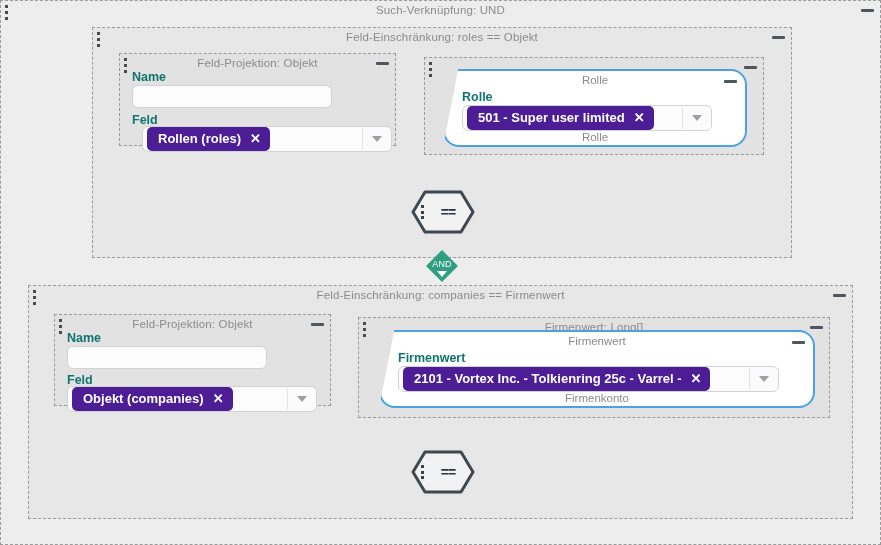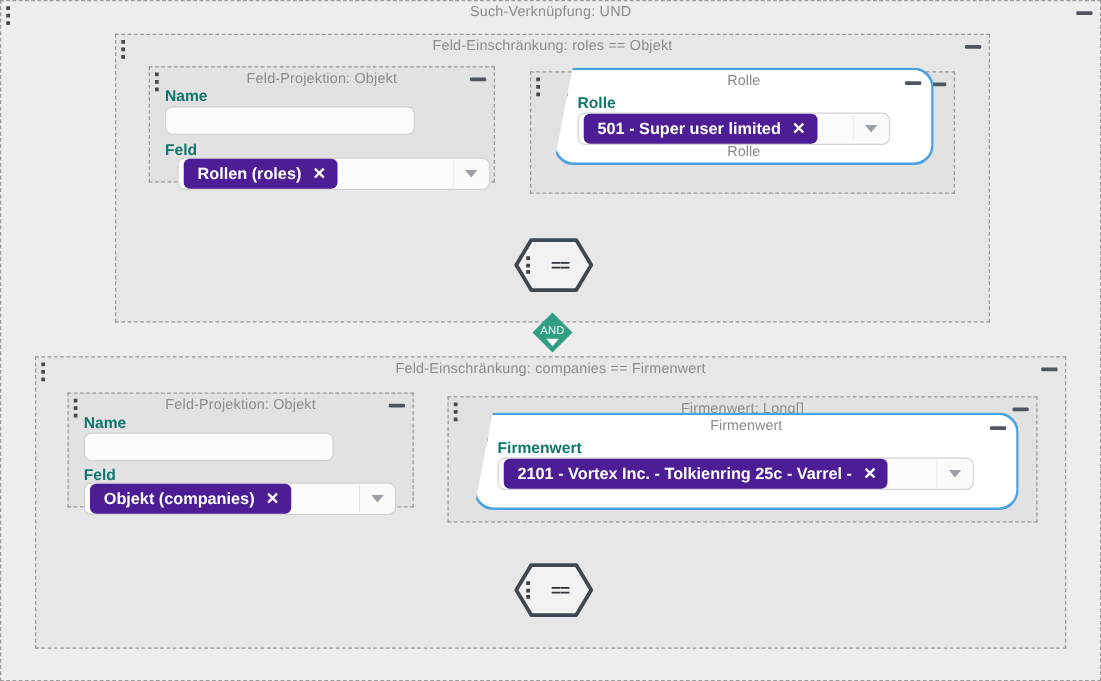--- a/index.html
+++ b/index.html
@@ -255,21 +255,21 @@
 
   <div class="panel lvl2" style="left:424px;top:57px;width:340px;height:98px;">
     <div class="grip">
         <i></i>
         <i></i>
         <i></i>
       </div>
     <div class="minus"></div>
   </div>
 
-  <div class="bluebox" style="left:443px;top:54px;width:304px;height:78px;
+  <div class="bluebox" style="left:443px;top:69px;width:304px;height:78px;
         clip-path:polygon(0% 100%, 5% 0%, 100% 0%, 100% 100%);">
     <div class="bb-title">Rolle</div>
     <div class="grip" style="left:6px;top:6px;">
         <i></i>
         <i></i>
         <i></i>
       </div>
     <div class="minus" style="right:8px;top:9px;"></div>
 
     <div class="flabel" style="left:17px;top:19px;">Rolle</div>
@@ -361,20 +361,21 @@
     <div class="flabel" style="left:17px;top:19px;">Firmenwert</div>
 
     <div class="selectbox" style="left:17px;top:34px;width:381px;height:26px;">
       <div class="chip">
         <span>2101 - Vortex Inc. - Tolkienring 25c - Varrel -</span>
         <span class="x">✕</span>
       </div>
       <div class="caret" style="right:0;"></div>
     </div>
 
+    <div class="bb-footer">Firmenkonto</div>
   </div>
 
   <div class="hexnode" style="left:411px;top:450px;">
     <svg class="hexsvg" width="64" height="44">
       <polygon points="14,2 50,2 62,22 50,42 14,42 2,22" fill="#f2f2f2" stroke="#3f4750" stroke-width="3" stroke-linejoin="round"></polygon>
     </svg>
     <div class="hexgrip">
         <i></i>
         <i></i>
         <i></i>

